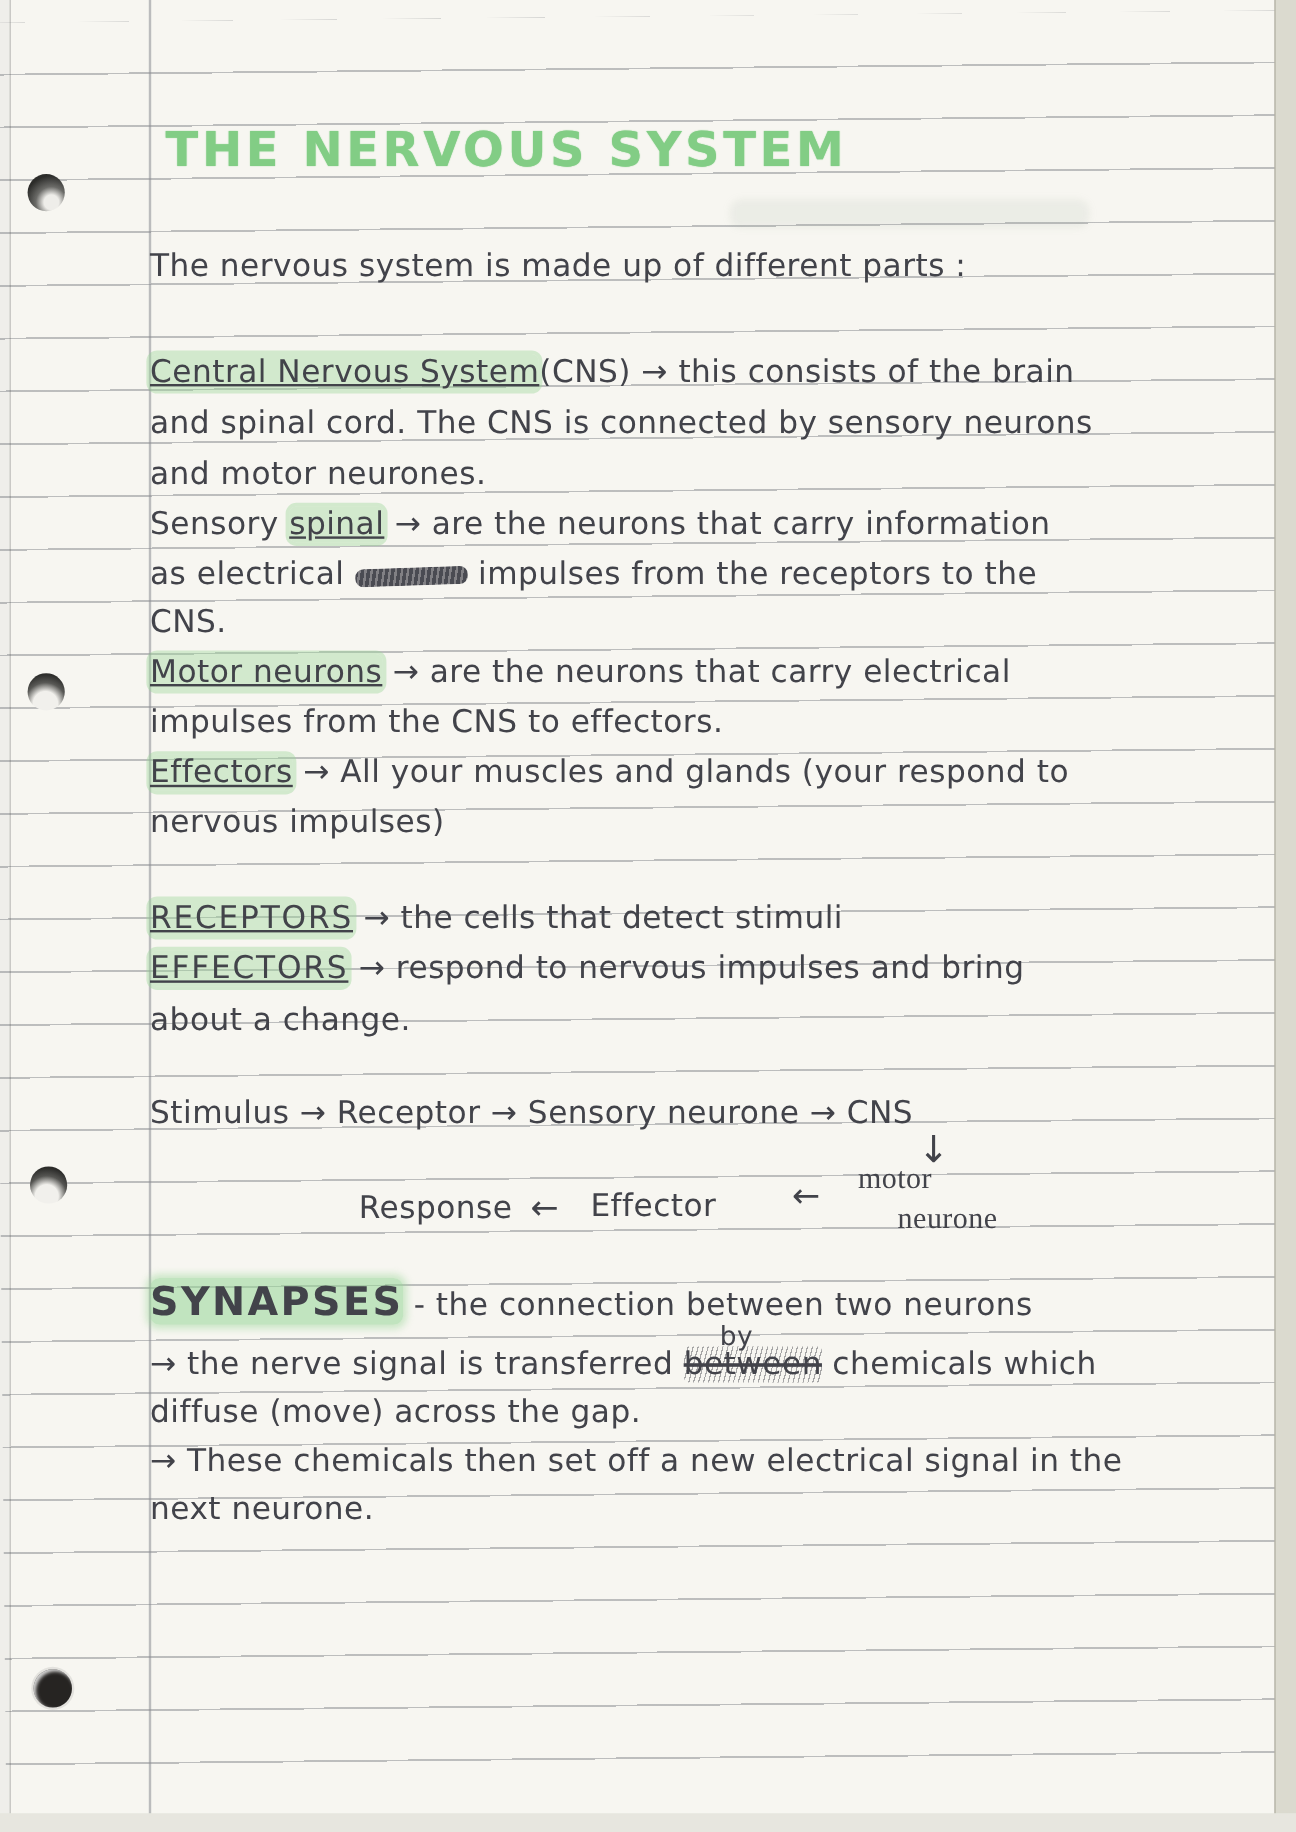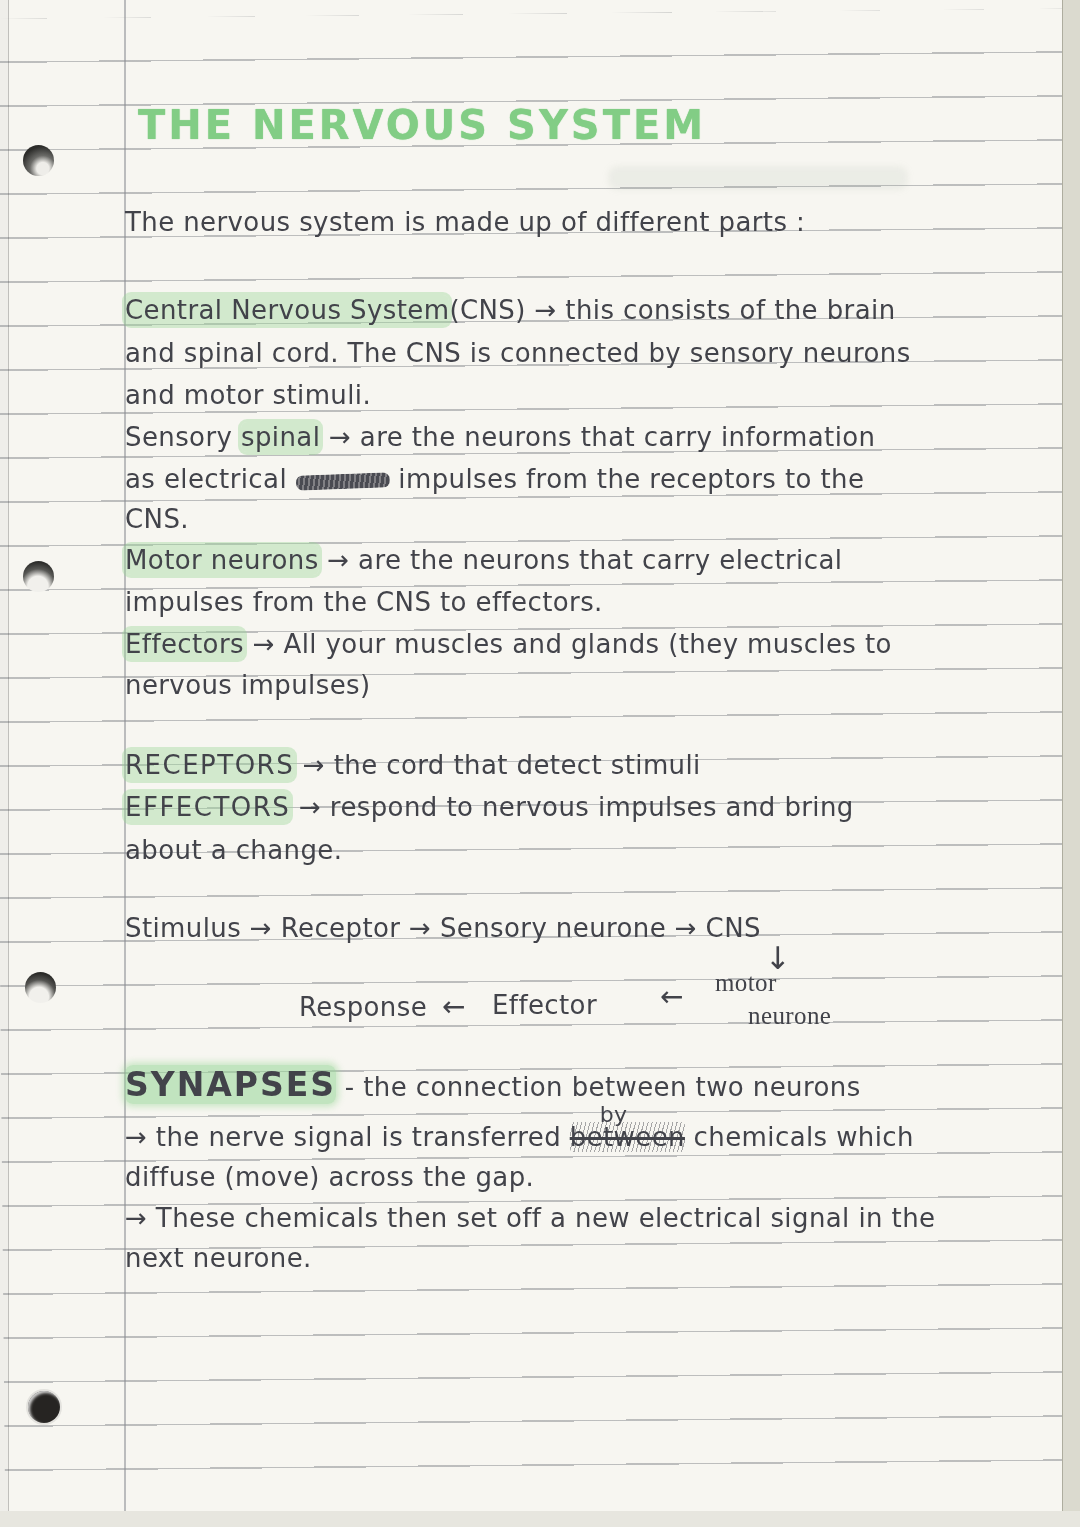--- a/index.html
+++ b/index.html
@@ -62,20 +62,21 @@
   .title{
     left:138px;top:108px;
     font-size:40px;font-weight:bold;letter-spacing:3px;
     color:var(--marker-green,#82cd85);
     text-shadow:0 0 1px var(--marker-green,#82cd85);
   }
   .hl{
     background:rgba(154,214,152,.40);
     box-shadow:0 0 0 3px rgba(154,214,152,.40);
     border-radius:6px;
+    text-decoration:underline;
   }
   .caps{letter-spacing:1.5px;}
   .syn-term{
     font-size:33px;font-weight:bold;letter-spacing:2px;
     background:rgba(150,213,149,.55);
     box-shadow:0 0 6px 3px rgba(150,213,149,.45);
     border-radius:8px;
     text-align:center;
   }
   .scribble{
@@ -116,42 +117,42 @@
 <div class="hole h4"></div>
 
 <div class="line title">THE NERVOUS SYSTEM</div>
 
 <div class="line" style="top:205px">The nervous system is made up of different parts :</div>
 
 <div class="line" style="top:293px">
   <span class="hl">Central Nervous System</span><span>(CNS) → this consists of the brain</span>
 </div>
 <div class="line" style="top:336px">and spinal cord. The CNS is connected by sensory neurons</div>
-<div class="line" style="top:378px">and motor stimuli.</div>
+<div class="line" style="top:378px">and motor neurones.</div>
 
 <div class="line" style="top:420px">
   <span>Sensory </span><span class="hl">spinal</span><span> → are the neurons that carry information</span>
 </div>
 <div class="line" style="top:462px">
   <span>as electrical </span><span class="scribble"></span><span> impulses from the receptors to the</span>
 </div>
 <div class="line" style="top:502px">CNS.</div>
 
 <div class="line" style="top:543px">
   <span class="hl">Motor neurons</span><span> → are the neurons that carry electrical</span>
 </div>
 <div class="line" style="top:585px">impulses from the CNS to effectors.</div>
 
 <div class="line" style="top:627px">
-  <span class="hl">Effectors</span><span> → All your muscles and glands (they muscles to</span>
+  <span class="hl">Effectors</span><span> → All your muscles and glands (your respond to</span>
 </div>
 <div class="line" style="top:668px">nervous impulses)</div>
 
 <div class="line" style="top:748px">
-  <span class="hl caps">RECEPTORS</span><span> → the cord that detect stimuli</span>
+  <span class="hl caps">RECEPTORS</span><span> → the cells that detect stimuli</span>
 </div>
 <div class="line" style="top:790px">
   <span class="hl caps">EFFECTORS</span><span> → respond to nervous impulses and bring</span>
 </div>
 <div class="line" style="top:833px">about a change.</div>
 
 <div class="line" style="top:911px">Stimulus → Receptor → Sensory neurone → CNS</div>
 <div class="arrow" style="left:765px;top:940px;font-size:31px">↓</div>
 <div class="line" style="left:299px;top:990px">Response</div>
 <div class="arrow" style="left:442px;top:990px">←</div>

